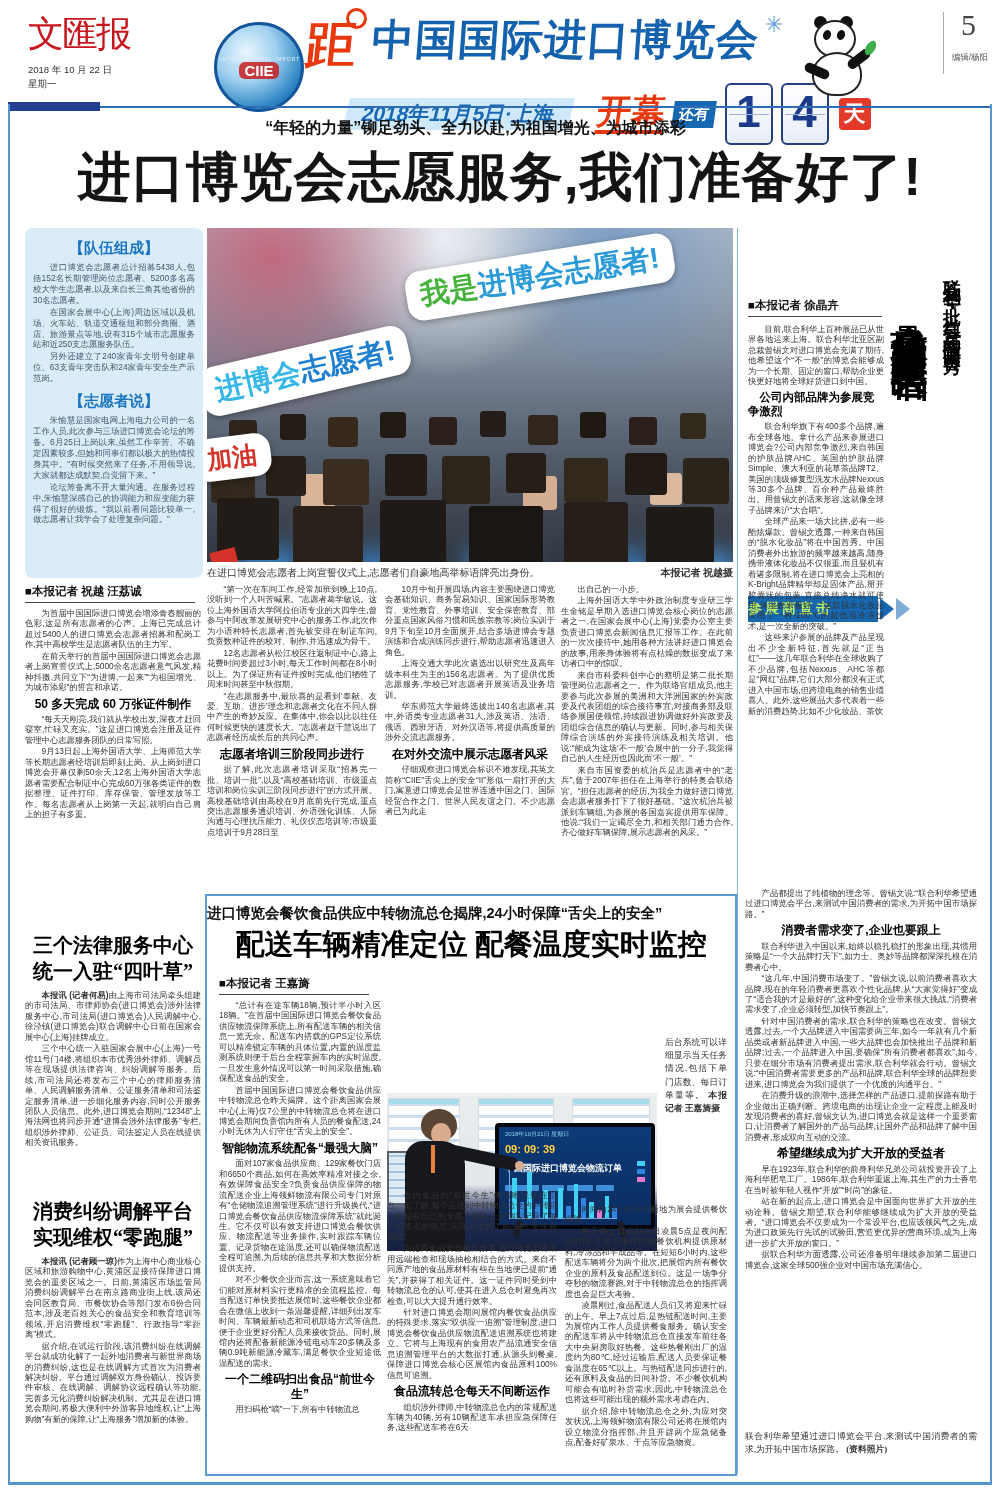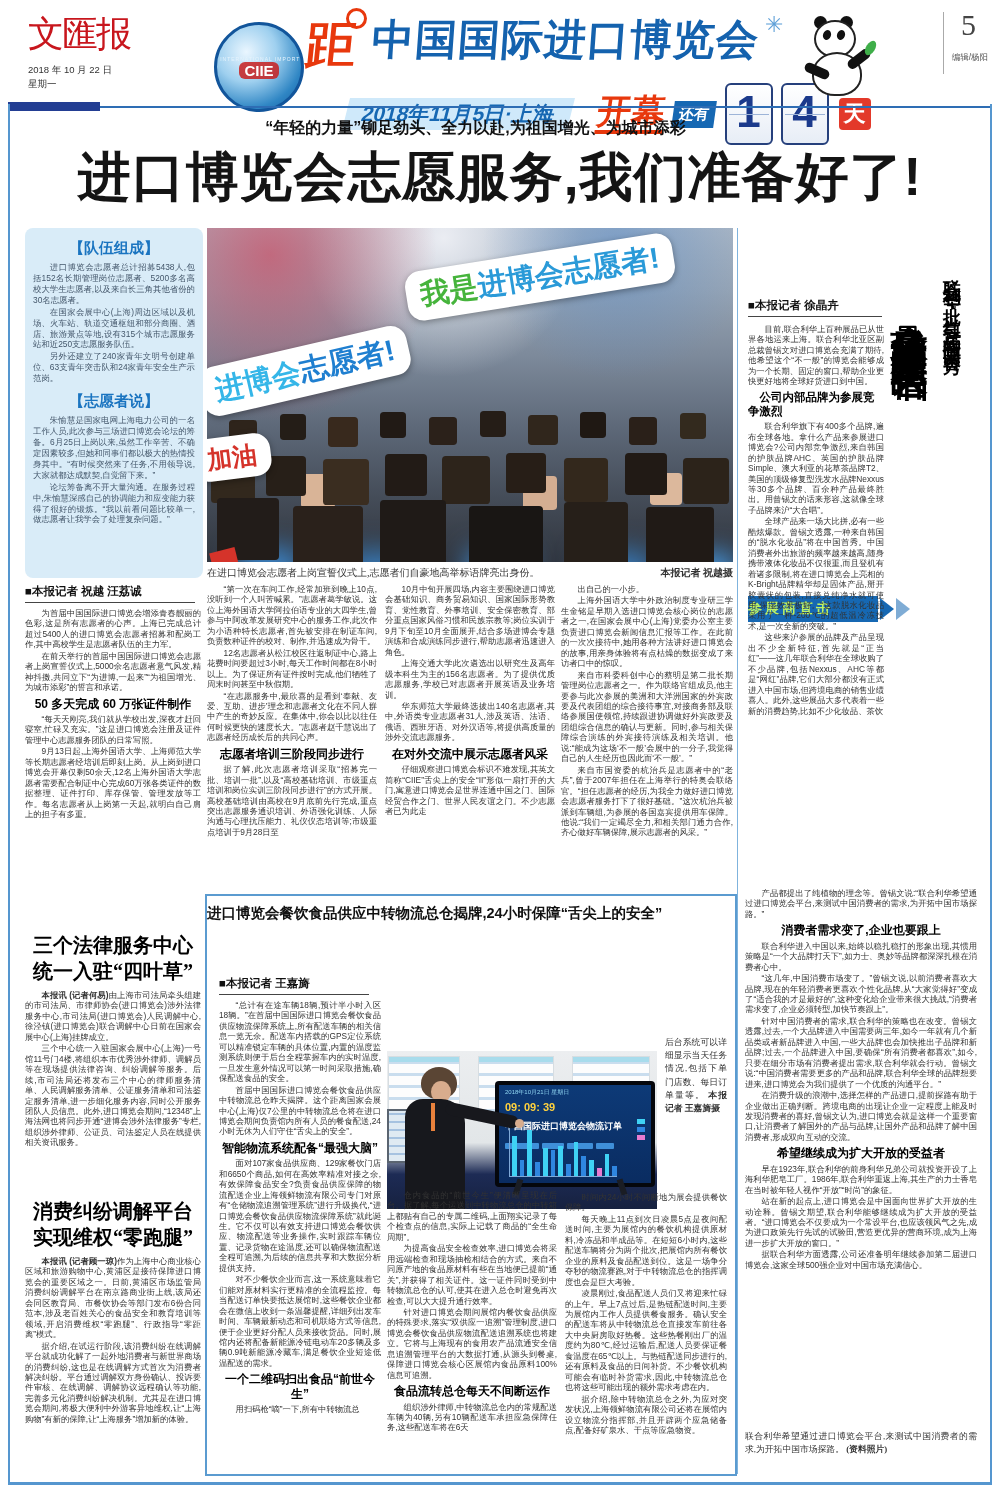--- a/index.html
+++ b/index.html
@@ -282,20 +282,21 @@
     <div class="mini-head">消费纠纷调解平台</div>
     <div class="mini-head">实现维权“零跑腿”</div>
     <div class="colbox" style="margin-top:6px;height:215px">
         <p class="para"><b>本报讯 (记者顾一琼)</b>作为上海中心商业核心区域和旅游购物中心,黄浦区是接待保障进口博览会的重要区域之一。日前,黄浦区市场监管局消费纠纷调解平台在南京路商业街上线,该局还会同区教育局、市餐饮协会等部门发布6份合同范本,涉及老百姓关心的食品安全和教育培训等领域,开启消费维权“零跑腿”、行政指导“零距离”模式。</p>
         <p class="para">据介绍,在试运行阶段,该消费纠纷在线调解平台就成功化解了一起外地消费者与新世界商场的消费纠纷,这也是在线调解方式首次为消费者解决纠纷。平台通过调解双方身份确认、投诉要件审核、在线调解、调解协议远程确认等功能,完善多元化消费纠纷解决机制。尤其是在进口博览会期间,将极大便利中外游客异地维权,让“上海购物”有新的保障,让“上海服务”增加新的体验。</p>
       </div>
   </div>
 
   <div class="abs logi-box" style="left:205px;top:894px;width:528px;height:578px">
     <div class="logi-kicker" style="margin-top:8px">进口博览会餐饮食品供应中转物流总仓揭牌,24小时保障“舌尖上的安全”</div>
+    <div class="logi-head" style="margin-top:2px">配送车辆精准定位 配餐温度实时监控</div>
     <div class="byline abs" style="left:12px;top:80px;width:150px">■本报记者 王嘉旖</div>
 
     <div class="abs colbox" style="left:12px;top:104px;width:162px;height:462px">
         <p class="para">“总计有在途车辆18辆,预计半小时入区18辆。”在首届中国国际进口博览会餐饮食品供应物流保障系统上,所有配送车辆的相关信息一览无余。配送车内搭载的GPS定位系统可以精准锁定车辆的具体位置,内置的温度监测系统则便于后台全程掌握车内的实时温度,一旦发生意外情况可以第一时间采取措施,确保配送食品的安全。</p>
         <p class="para">首届中国国际进口博览会餐饮食品供应中转物流总仓昨天揭牌。这个距离国家会展中心(上海)仅7公里的中转物流总仓将在进口博览会期间负责馆内所有人员的餐食配送,24小时无休为人们守住“舌尖上的安全”。</p>
         <h4 class="subhead">智能物流系统配备“最强大脑”</h4>
         <p class="para">面对107家食品供应商、129家餐饮门店和6650个商品,如何在高效率精准对接之余,有效保障食品安全?负责食品供应保障的物流配送企业上海领鲜物流有限公司专门对原有“仓储物流追溯管理系统”进行升级换代,“进口博览会餐饮食品供应物流保障系统”就此诞生。它不仅可以有效支持进口博览会餐饮供应、物流配送等业务操作,实时跟踪车辆位置、记录货物在途温度,还可以确保物流配送全程可追溯,为后续的信息共享和大数据分析提供支持。</p>
         <p class="para">对不少餐饮企业而言,这一系统意味着它们能对原材料实行更精准的全流程监控。每当配送订单快要抵达展馆时,这些餐饮企业都会在微信上收到一条温馨提醒,详细列出发车时间、车辆最新动态和司机联络方式等信息,便于企业更好分配人员来接收货品。同时,展馆内还将配备新能源冷链电动车20多辆及多辆0.9吨新能源冷藏车,满足餐饮企业短途低温配送的需求。</p>
         <h4 class="subhead">一个二维码扫出食品“前世今生”</h4>
         <p class="para">用扫码枪“嘀”一下,所有中转物流总</p>
@@ -352,21 +353,21 @@
       <b>本报记者 王嘉旖摄</b>
     </div>
 
     <div class="abs colbox" style="left:180px;top:294px;width:170px;height:272px">
         <p class="para">仓内食品的“前世今生”便清晰呈现在后台。据了解,每个运送到中转物流总仓的中转箱上都贴有自己的专属二维码,上面翔实记录了每个检查点的信息,实际上记载了商品的“全生命周期”。</p>
         <p class="para">为提高食品安全检查效率,进口博览会将采用远端检查和现场抽检相结合的方式。来自不同原产地的食品原材料有些在当地便已提前“通关”,并获得了相关证件。这一证件同时受到中转物流总仓的认可,使其在进入总仓时避免再次检查,可以大大提升通行效率。</p>
         <p class="para">针对进口博览会期间展馆内餐饮食品供应的特殊要求,落实“双供应一追溯”管理制度,进口博览会餐饮食品供应物流配送追溯系统也将建立。它将与上海现有的食用农产品流通安全信息追溯管理平台的大数据打通,从源头到餐桌,保障进口博览会核心区展馆内食品原料100%信息可追溯。</p>
         <h4 class="subhead">食品流转总仓每天不间断运作</h4>
         <p class="para">组织涉外律师,中转物流总仓内的常规配送车辆为40辆,另有10辆配送车承担应急保障任务,这些配送车将在6天</p>
       </div>
-    <div class="abs colbox" style="left:358px;top:296px;width:162px;height:272px">
+    <div class="abs colbox" style="left:358px;top:308px;width:162px;height:272px">
         <p class="para">时间内24小时不间断地为展会提供餐饮保障。</p>
         <p class="para">每天晚上11点到次日凌晨5点是夜间配送时间,主要为展馆内的餐饮机构提供原材料,冷冻品和半成品等。在短短6小时内,这些配送车辆将分为两个批次,把展馆内所有餐饮企业的原料及食品配送到位。这是一场争分夺秒的物流赛跑,对于中转物流总仓的指挥调度也会是巨大考验。</p>
         <p class="para">凌晨刚过,食品配送人员们又将迎来忙碌的上午。早上7点过后,是热链配送时间,主要为展馆内工作人员提供餐食服务。确认安全的配送车将从中转物流总仓直接发车前往各大中央厨房取好热餐。这些热餐刚出厂的温度约为80℃,经过运输后,配送人员要保证餐食温度在65℃以上。与热链配送同步进行的,还有原料及食品的日间补货。不少餐饮机构可能会有临时补货需求,因此,中转物流总仓也将这些可能出现的额外需求考虑在内。</p>
         <p class="para">据介绍,除中转物流总仓之外,为应对突发状况,上海领鲜物流有限公司还将在展馆内设立物流分指挥部,并且开辟两个应急储备点,配备好矿泉水、干点等应急物资。</p>
       </div>
   </div>
 
   <div class="border-v" style="left:8px;top:104px;height:1380px"></div>
   <div class="border-v" style="left:990px;top:104px;height:1380px"></div>
   <div class="border-h" style="left:8px;top:1482px;width:984px;height:3px"></div>

